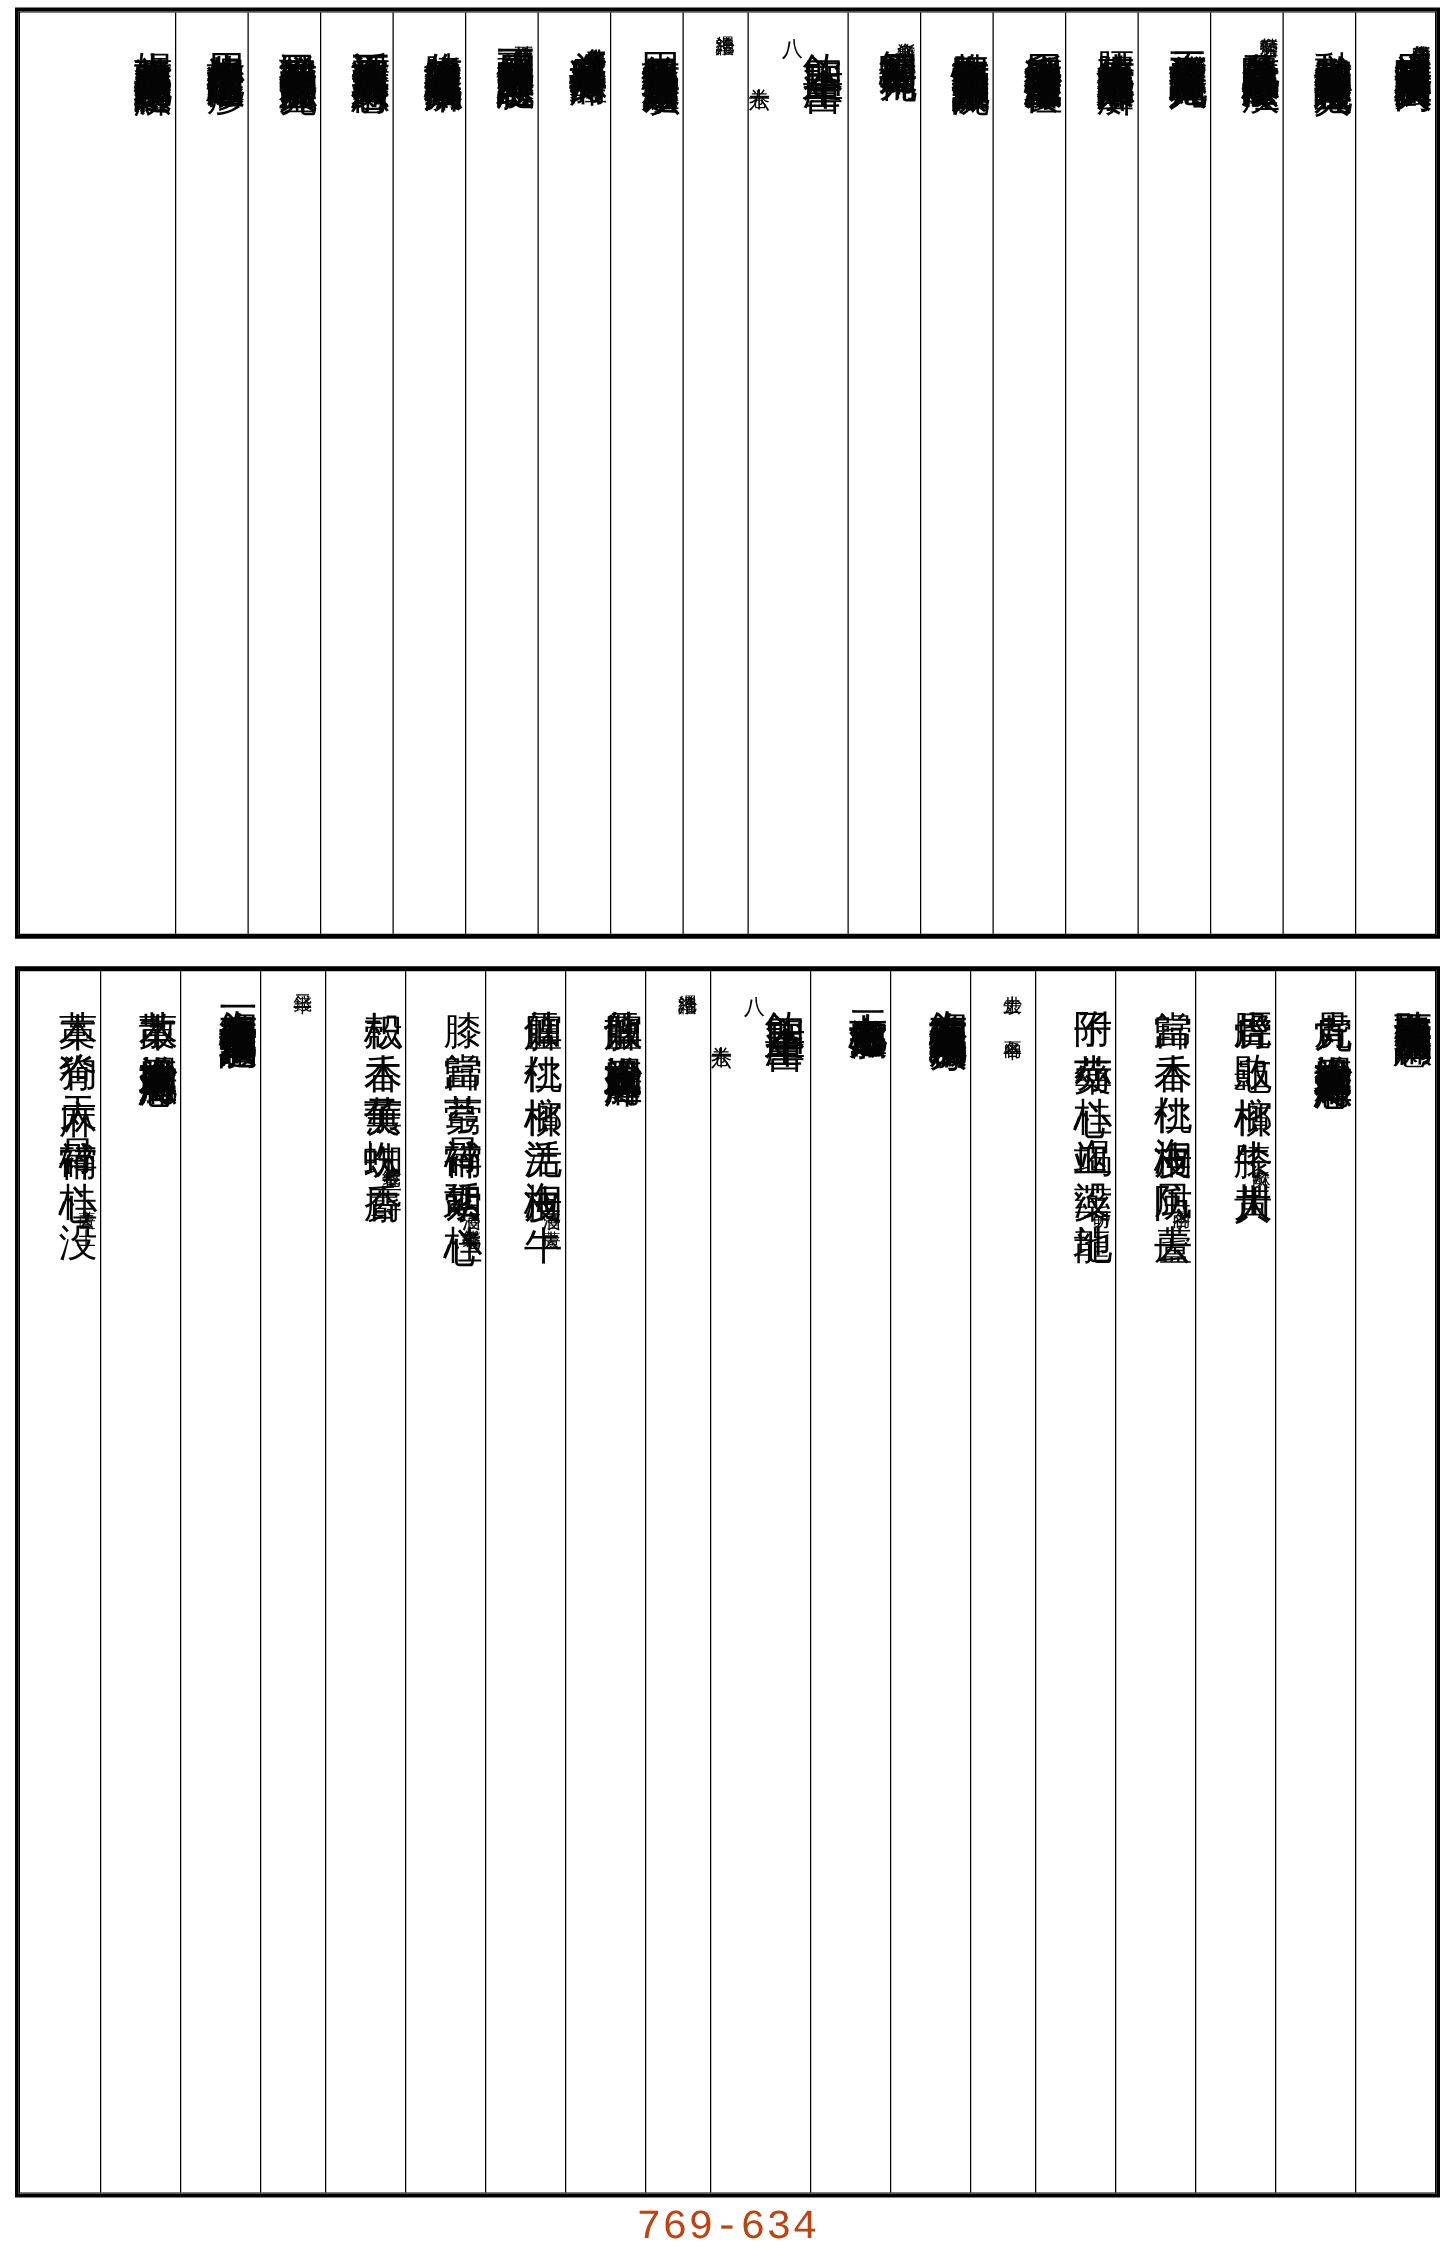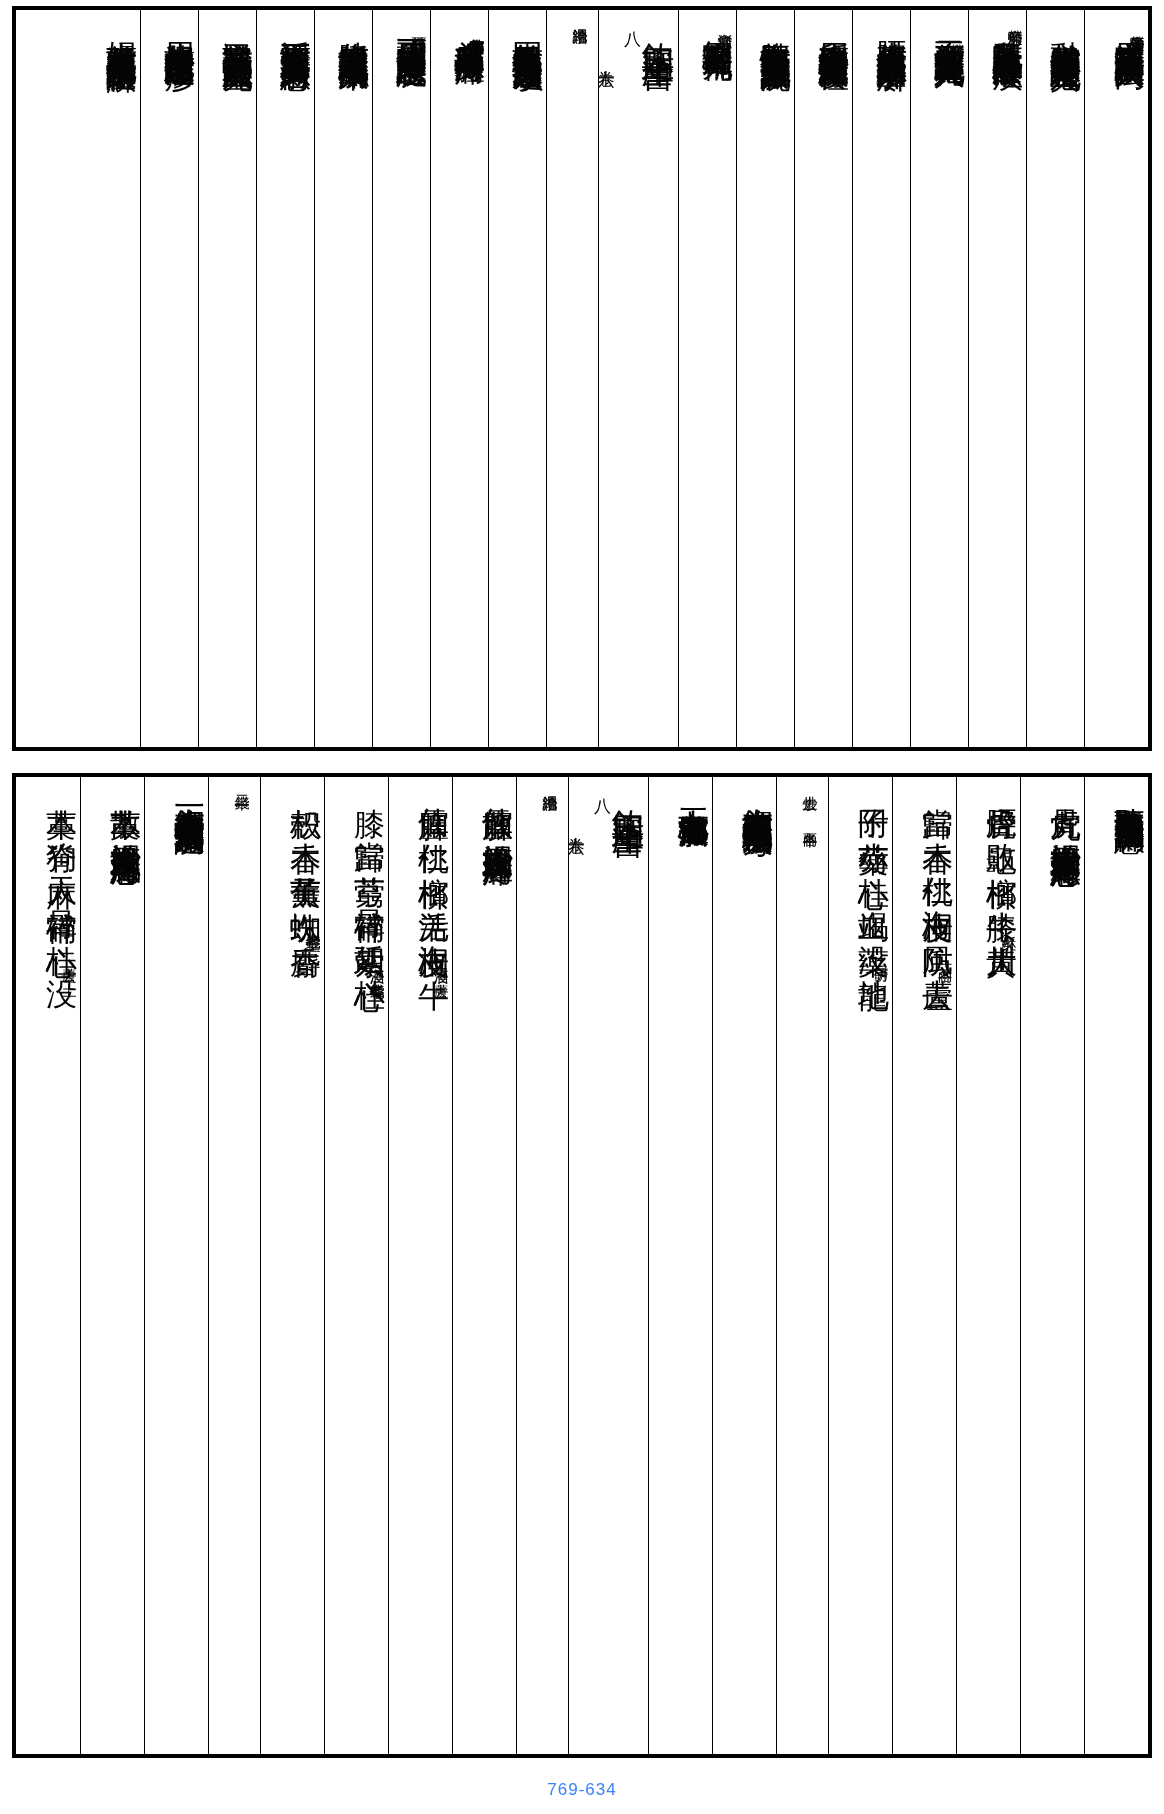--- a/index.html
+++ b/index.html
@@ -109,24 +109,24 @@
     letter-spacing: 0;
     writing-mode: vertical-rl;
     display: block;
   }
   .footer {
     position: absolute;
     left: 0;
     right: 0;
     bottom: 14px;
     text-align: center;
-    font-family: Liberation Sans, sans-serif;
-    font-size: 17px;
+    font-family: Liberation Mono, monospace;
+    font-size: 33px;
     letter-spacing: 1px;
-    color: #3b82f6;
+    color: #c2410c;
   }
 </style>
 </head>
 <body>
 
 <div class="page">
 
   <div class="block" id="block-top">
     <div class="block-inner">
 

